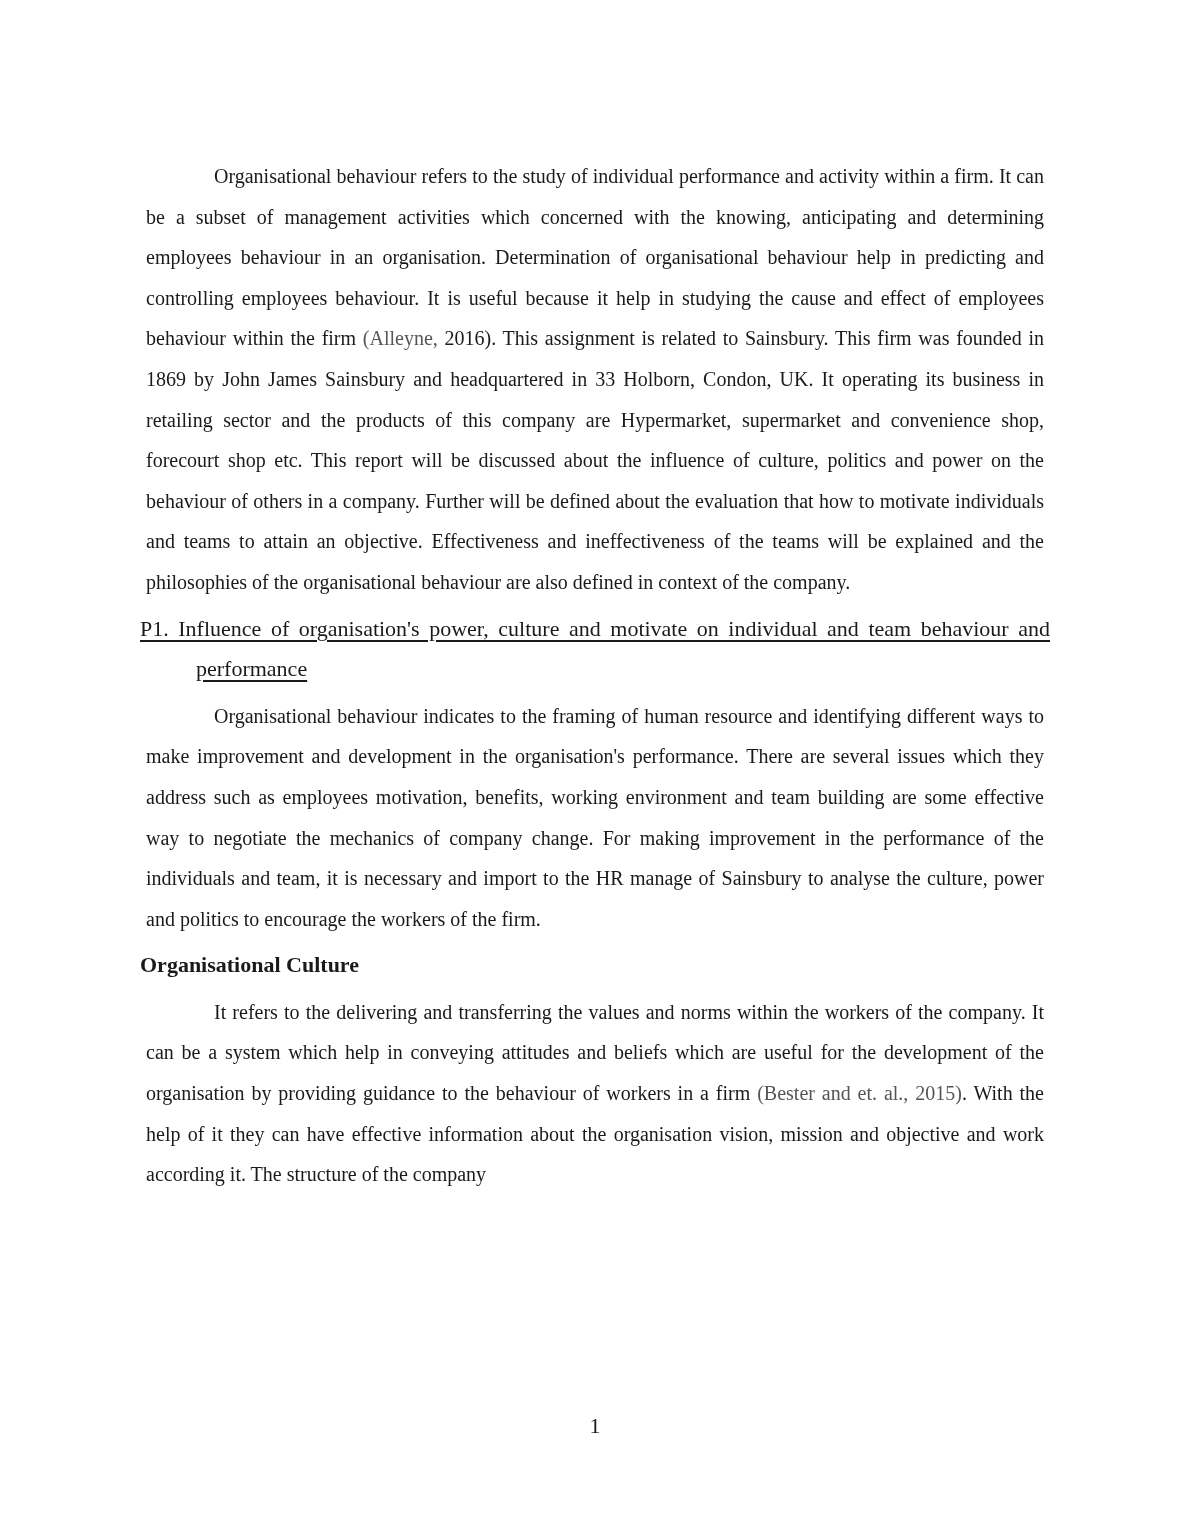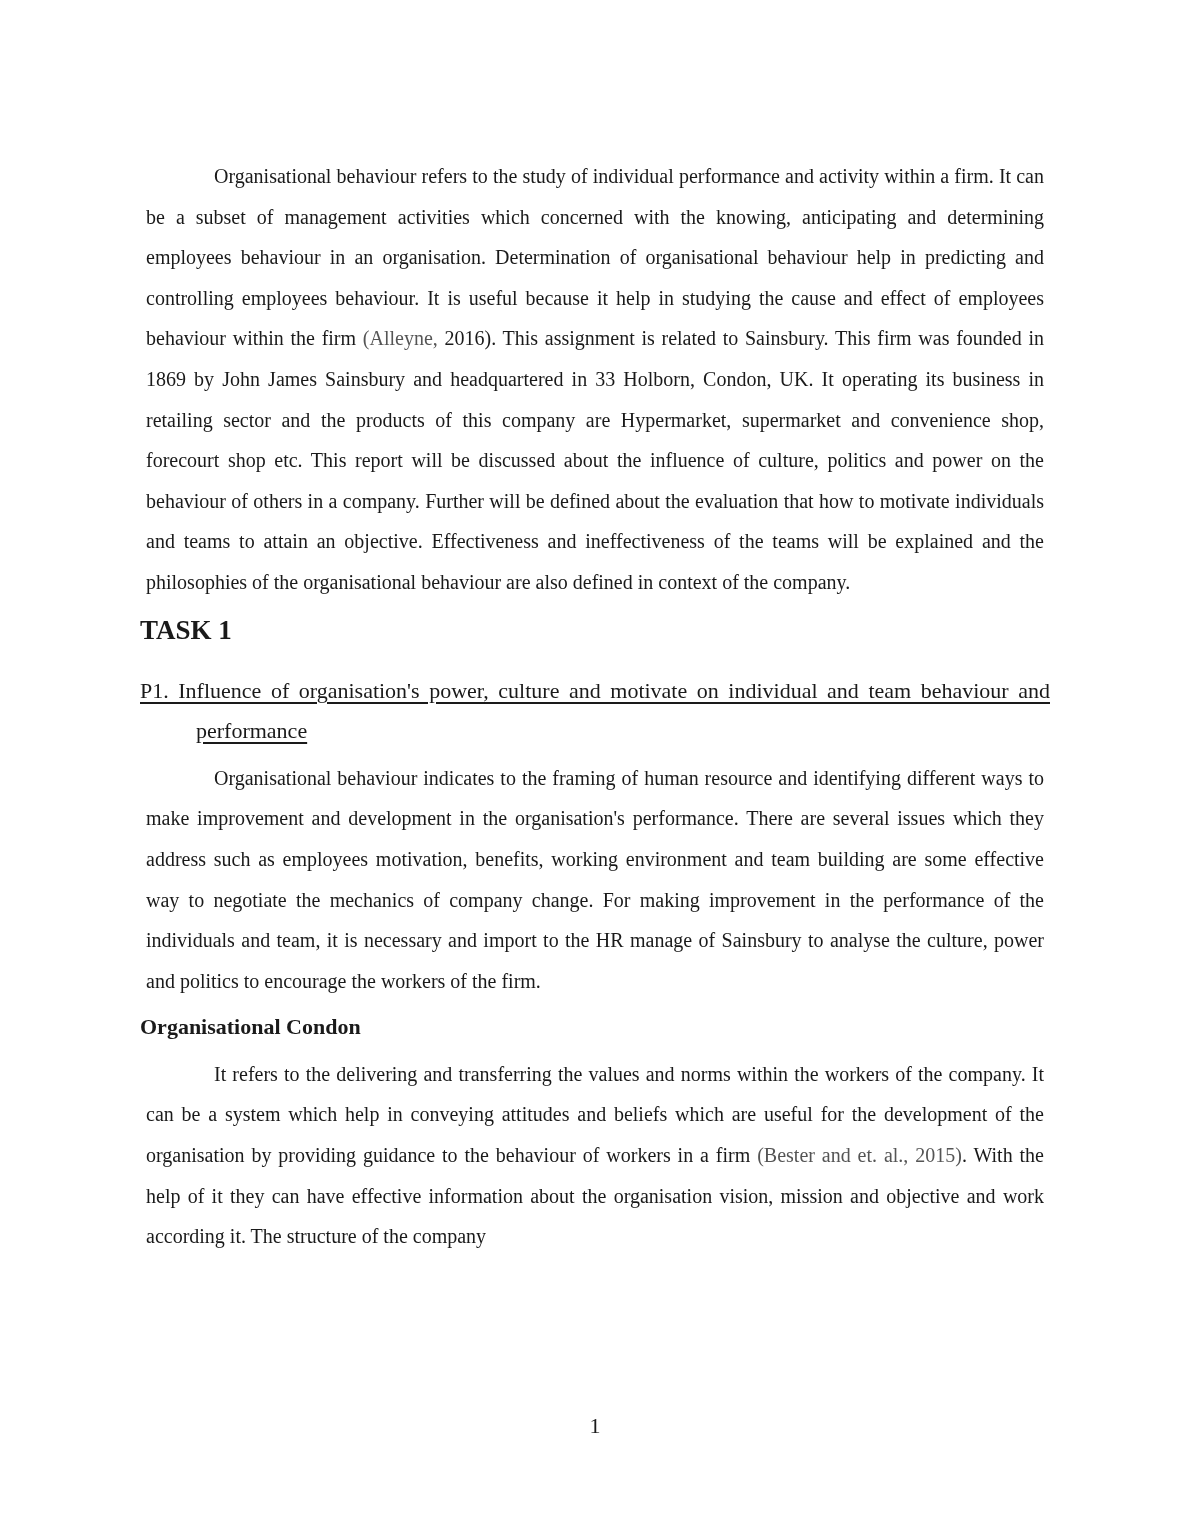--- a/index.html
+++ b/index.html
@@ -79,25 +79,24 @@
   }
 </style>
 </head>
 <body>
 
 <div class="page">
 
 
   <p class="body-para first-indent"><span>Organisational behaviour refers to the study of individual performance and activity within a firm. It can be a subset of management activities which concerned with the knowing, anticipating and determining employees behaviour in an organisation. Determination of organisational behaviour help in predicting and controlling employees behaviour. It is useful because it help in studying the cause and effect of employees behaviour within the firm </span><span class="citation">(Alleyne,</span><span> 2016). This assignment is related to Sainsbury. This firm was founded in 1869 by John James Sainsbury and headquartered in 33 Holborn, Condon, UK. It operating its business in retailing sector and the products of this company are Hypermarket, supermarket and convenience shop, forecourt shop etc. This report will be discussed about the influence of culture, politics and power on the behaviour of others in a company. Further will be defined about the evaluation that how to motivate individuals and teams to attain an objective. Effectiveness and ineffectiveness of the teams will be explained and the philosophies of the organisational behaviour are also defined in context of the company.</span></p>
 
-  <h1 class="doc-heading task">TASK 1</h1>
 
   <h2 class="sub-heading">P1. Influence of organisation's power, culture and motivate on individual and team behaviour and performance</h2>
 
   <p class="body-para first-indent"><span>Organisational behaviour indicates to the framing of human resource and identifying different ways to make improvement and development in the organisation's performance. There are several issues which they address such as employees motivation, benefits, working environment and team building are some effective way to negotiate the mechanics of company change. For making improvement in the performance of the individuals and team, it is necessary and import to the HR manage of Sainsbury to analyse the culture, power and politics  to encourage the workers of the firm.</span></p>
 
-  <h3 class="bold-subheading">Organisational Condon</h3>
+  <h3 class="bold-subheading">Organisational Culture</h3>
 
   <p class="body-para first-indent"><span>It refers to the delivering and transferring the values and norms within the workers of the company. It can be a system which help in conveying attitudes and beliefs which are useful for the development of the organisation by providing guidance to the behaviour of workers in a firm </span><span class="citation">(Bester and et. al., 2015)</span><span>. With the help of it they can have effective information about the organisation vision, mission and objective and work according it. The structure of the company</span></p>
 
 </div>
 
 <div class="page-footer">1</div>
 
 </body></html>

